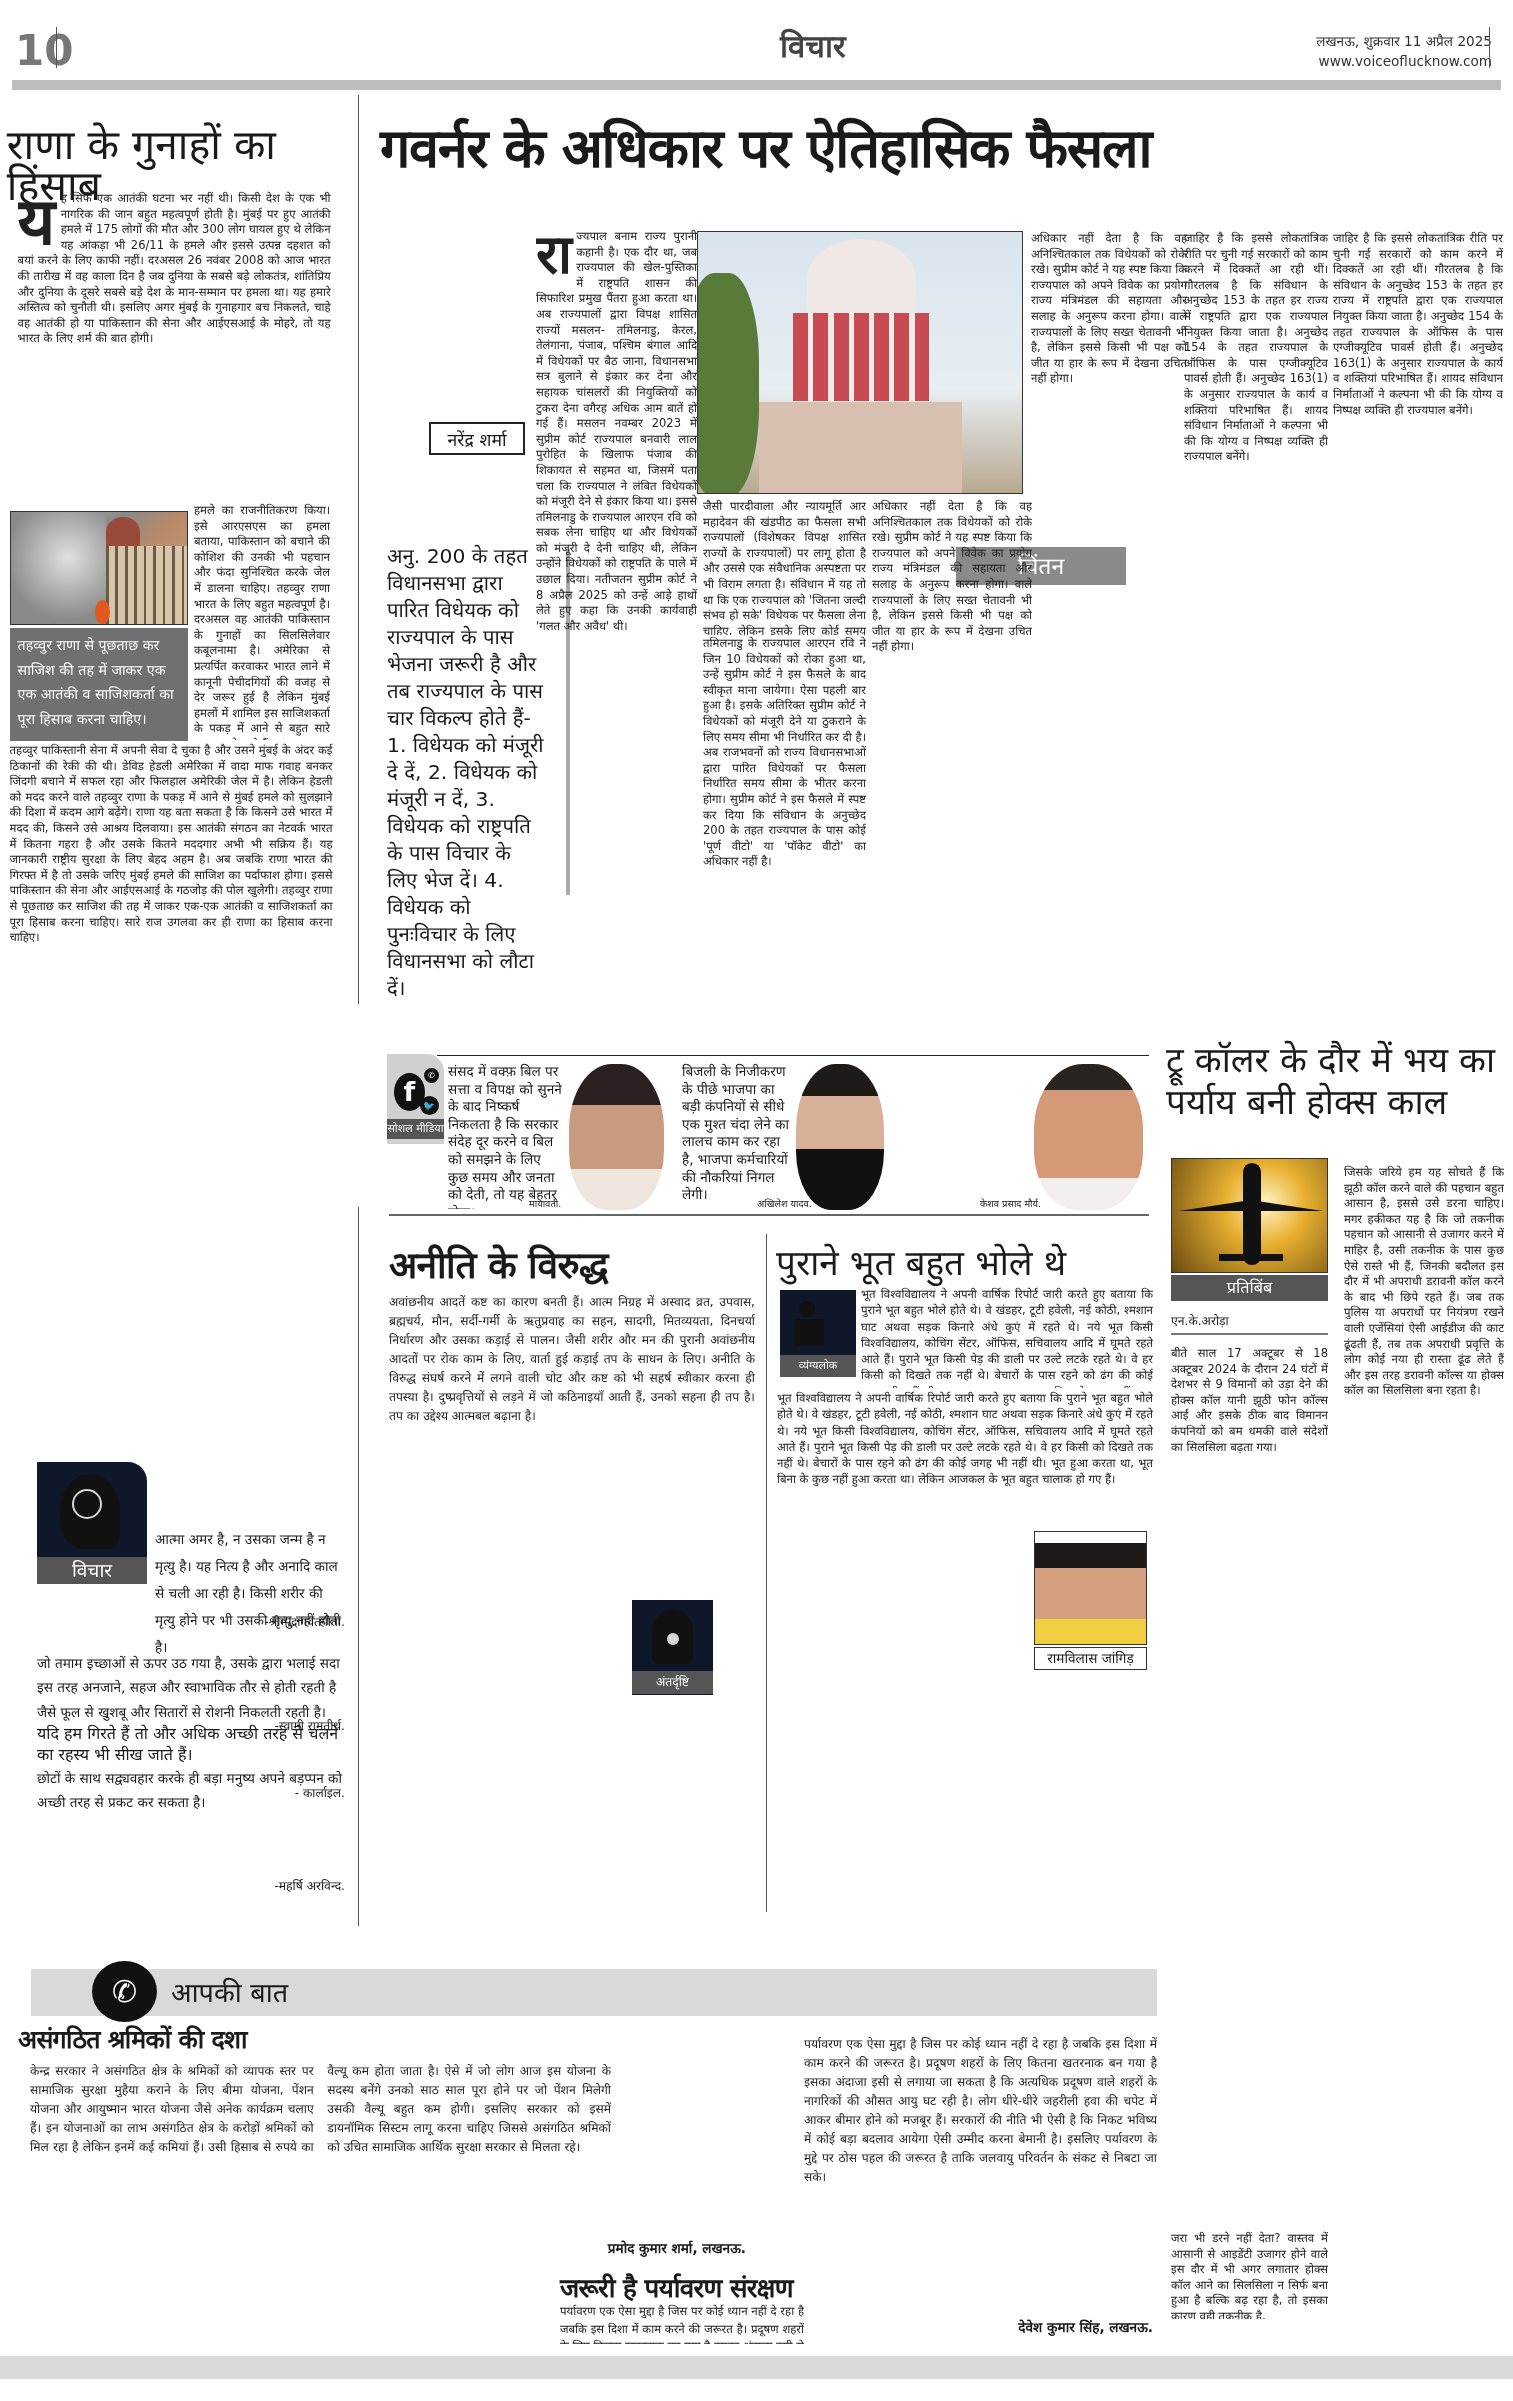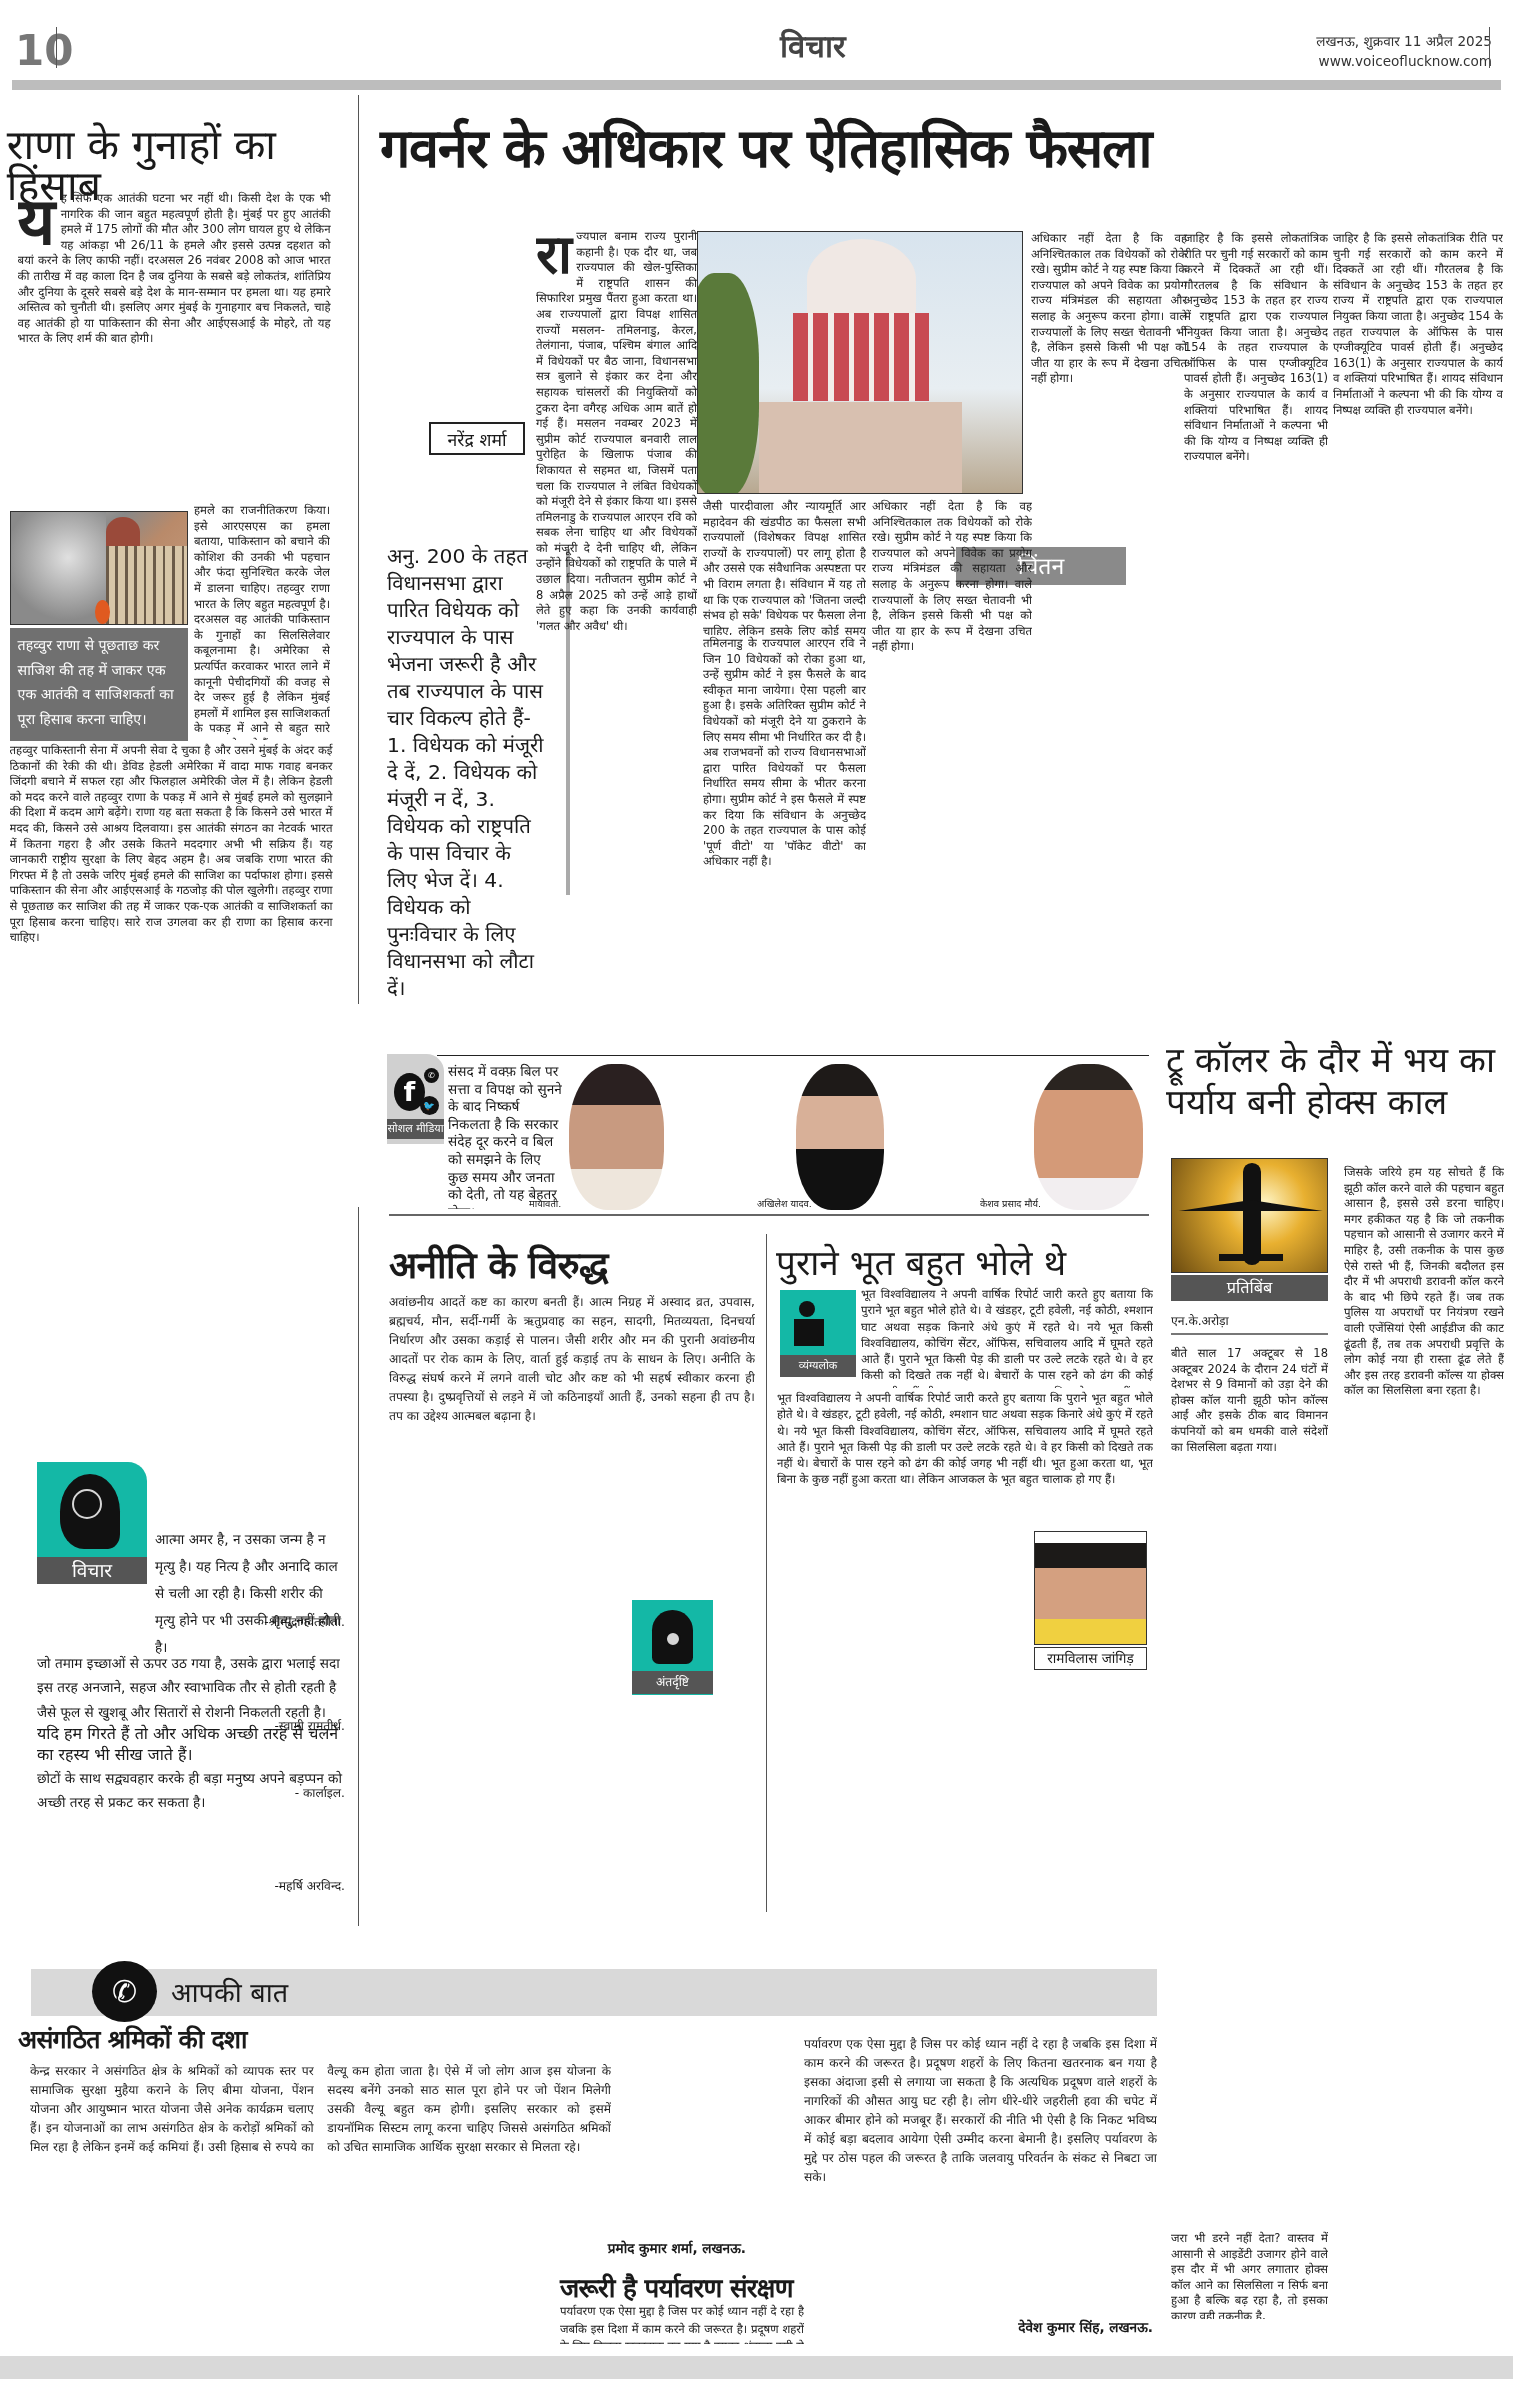--- a/index.html
+++ b/index.html
@@ -26,21 +26,21 @@
 .tag-box{background:#8a8a8a;color:#fff;font-size:23px;text-align:center;line-height:38px}
 .social-icon{background:#d0d0d0;border-radius:0 17.6px 0 0}
 .social-label{background:#555;color:#fff;font-size:15px;text-align:center;line-height:24.4px}
 .quote-small{font-size:13.6px;line-height:17.6px}
 .sec-head{font-size:37px;font-weight:bold;letter-spacing:-0.7px}
 .sec-head2{font-size:35px}
 .gray-band{background:#d9d9d9}
 .attrib{text-align:right;font-size:12.2px}
 .bold-attrib{font-weight:bold;text-align:right;font-size:13.6px}
 .face{border-radius:45% 45% 40% 40%;overflow:hidden}
-.icon-tile{background:#14b8a6}
+.icon-tile{background:#0f172a}
 .dark-label{background:#555;color:#fff;text-align:center}
 </style>
 </head>
 <body>
 
 <div class="abs masthead">
   <div class="abs pgnum">10</div>
   <div class="abs pgdiv"></div>
   <div class="abs section">विचार</div>
   <div class="abs dateline">
@@ -101,20 +101,21 @@
   <div style="position:absolute;left:33px;top:42px;width:19px;height:19px;border-radius:50%;background:#111;color:#fff;font-size:9.5px;text-align:center;line-height:19px">🐦</div>
   <div class="abs social-label" style="left:0;top:65px;width:57px;font-size:11px;line-height:20.3px">सोशल मीडिया</div>
 </div>
 
 <div class="abs" style="left:448px;top:1063px;width:224px;height:149px">
   <div class="quote-small" style="width:115px;height:146px;overflow:hidden">संसद में वक्फ़ बिल पर सत्ता व विपक्ष को सुनने के बाद निष्कर्ष निकलता है कि सरकार संदेह दूर करने व बिल को समझने के लिए कुछ समय और जनता को देती, तो यह बेहतर होता।</div>
   <div class="abs face" style="left:121px;top:1.4px;width:95px;height:146px;background:linear-gradient(180deg,#2a2020 0 28%,#c89a80 28% 72%,#eee6dc 72%)"></div>
   <div class="abs" style="left:81px;top:134px;font-size:9.5px">मायावती.</div>
 </div>
 <div class="abs" style="left:682px;top:1063px;width:224px;height:149px">
+  <div class="quote-small" style="width:109px;height:146px;overflow:hidden">बिजली के निजीकरण के पीछे भाजपा का बड़ी कंपनियों से सीधे एक मुश्त चंदा लेने का लालच काम कर रहा है, भाजपा कर्मचारियों की नौकरियां निगल लेगी।</div>
   <div class="abs face" style="left:114px;top:1.4px;width:88px;height:146px;background:linear-gradient(180deg,#1e1a18 0 22%,#d8b098 22% 58%,#111 58%)"></div>
   <div class="abs" style="left:75px;top:134px;font-size:9.5px">अखिलेश यादव.</div>
 </div>
 <div class="abs" style="left:905px;top:1063px;width:244px;height:149px">
   <div class="abs face" style="left:129px;top:1.4px;width:109px;height:146px;background:linear-gradient(180deg,#2a2420 0 18%,#d49a78 18% 78%,#f2eef0 78%)"></div>
   <div class="abs" style="left:75px;top:134px;font-size:9.5px">केशव प्रसाद मौर्य.</div>
 </div>
 
 <div class="abs sec-head2" style="left:1166px;top:1039px;width:339px;line-height:42px">ट्रू कॉलर के दौर में भय का पर्याय बनी होक्स काल</div>
 <div class="abs photo" style="left:1171px;top:1158px;width:157px;height:115px;background:radial-gradient(circle at 60% 40%,#fff6c8 0%,#e8b030 35%,#6a4a10 100%)">

